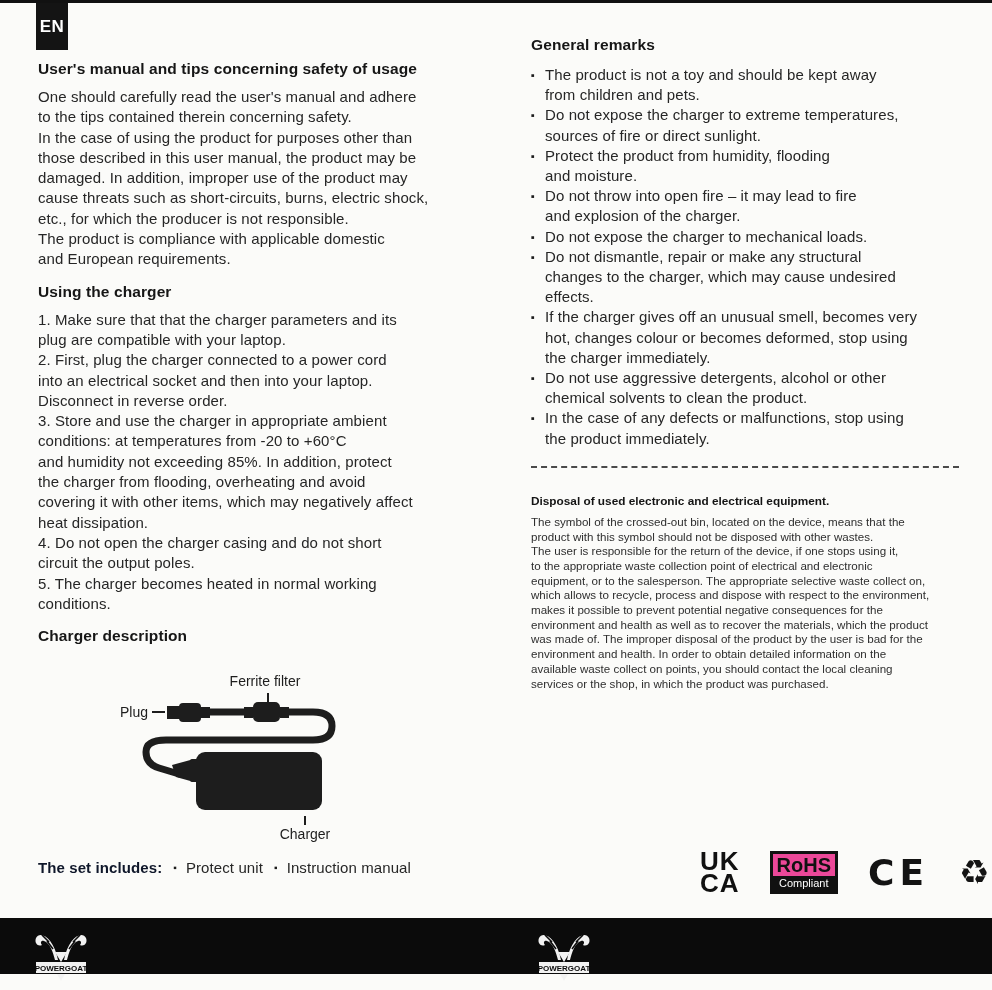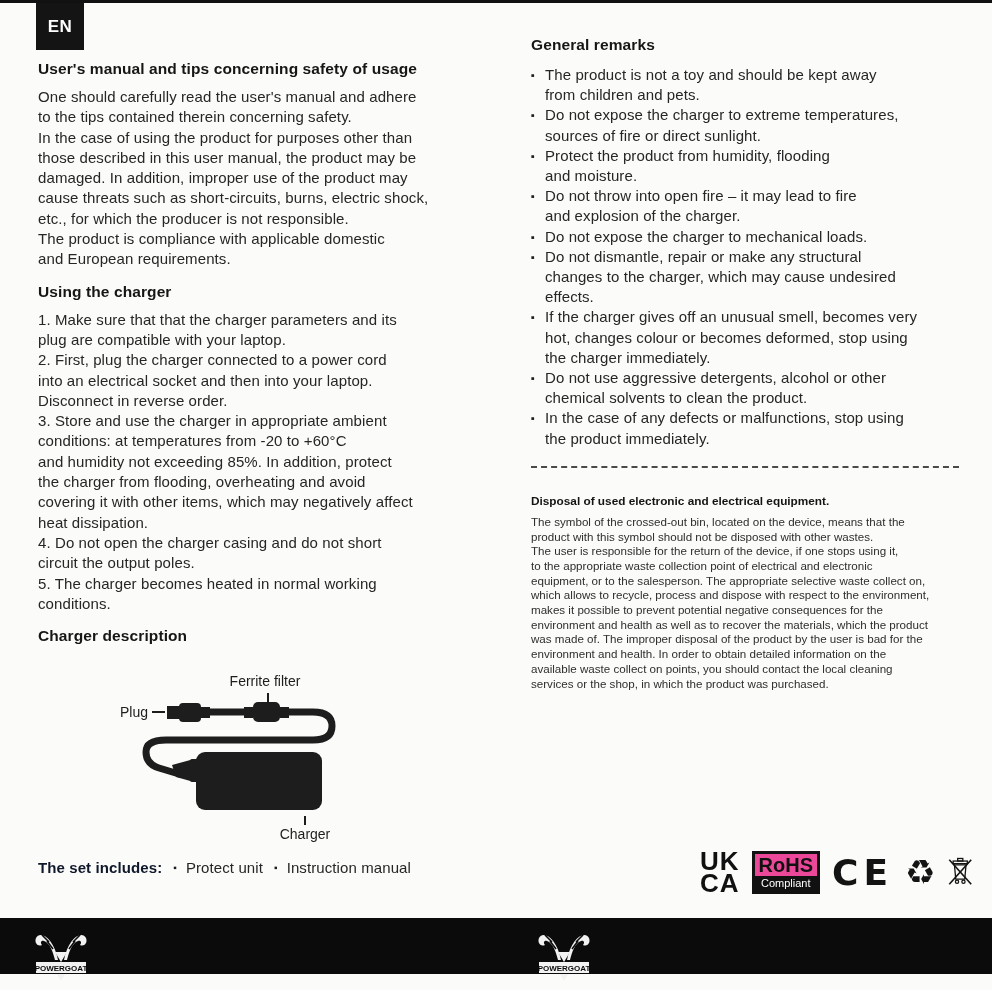--- a/index.html
+++ b/index.html
@@ -6,21 +6,21 @@
   html, body { width: 992px; height: 990px; }
   body {
     position: relative;
     background: #fbfbf9;
     font-family: "Liberation Sans", sans-serif;
     color: #262626;
     overflow: hidden;
   }
   .top-rule { position: absolute; top: 0; left: 0; width: 992px; height: 3px; background: #111; }
   .en-badge {
-    position: absolute; top: 3px; left: 36px; width: 48px; height: 47px;
+    position: absolute; top: 3px; left: 36px; width: 32px; height: 47px;
     background: #141414; color: #fff; font-weight: bold; font-size: 17px;
     display: flex; align-items: center; justify-content: center; letter-spacing: 0.5px;
   }
   .col { position: absolute; }
   .col-left  { top: 60px; left: 38px;  width: 448px; }
   .col-right { top: 36px; left: 531px; width: 442px; }
   h2.sec { font-size: 15.5px; font-weight: bold; color: #161616; letter-spacing: 0.1px; }
   .body-txt {
     font-size: 15px; line-height: 20.3px; white-space: pre-line; letter-spacing: 0.1px;
   }
@@ -41,21 +41,21 @@
   }
   .disposal-heading { margin-top: 26px; font-size: 11.8px; font-weight: bold; color: #141414; }
   .disposal-body {
     margin-top: 7px; font-size: 11.6px; line-height: 14.7px; white-space: pre-line; color: #2e2e2e;
   }
   .diagram { display: block; margin-top: 10px; }
   .diagram text { font-family: "Liberation Sans", sans-serif; fill: #1d1d1d; }
   .set-includes { margin-top: 9px; font-size: 15px; letter-spacing: 0.1px; }
   .set-includes strong { font-weight: bold; color: #0f172a; }
   .inc-item::before { content: "▪"; font-size: 10px; vertical-align: 2px; margin: 0 9px 0 11px; color: #1c1c1c; }
-  .marks-row { position: absolute; top: 842px; left: 700px; width: 272px; height: 60px; display: flex; align-items: center; gap: 12px; }
+  .marks-row { position: absolute; top: 842px; left: 700px; width: 272px; height: 60px; display: flex; align-items: center; gap: 30px; }
   .ukca { font-weight: bold; font-size: 26px; line-height: 22px; color: #111; letter-spacing: 1px; }
   .rohs-box { border: 3px solid #111; text-align: center; background: #ec4899; }
   .rohs-top { display: block; font-weight: bold; font-size: 20px; color: #111; padding: 0 4px; line-height: 22px; }
   .rohs-bottom { display: block; background: #111; color: #fff; font-size: 11px; padding: 1px 3px 2px; line-height: 12px; }
   .ce-mark { font-size: 36px; font-weight: bold; color: #131313; letter-spacing: 5px; font-family: "DejaVu Sans", sans-serif; }
   .recycle-mark { font-size: 34px; color: #131313; font-family: "DejaVu Sans", sans-serif; line-height: 1; }
   .footer-bar {
     position: absolute; top: 918px; left: 0; width: 992px; height: 56px; background: #0b0b0b;
     display: flex; align-items: center;
   }

